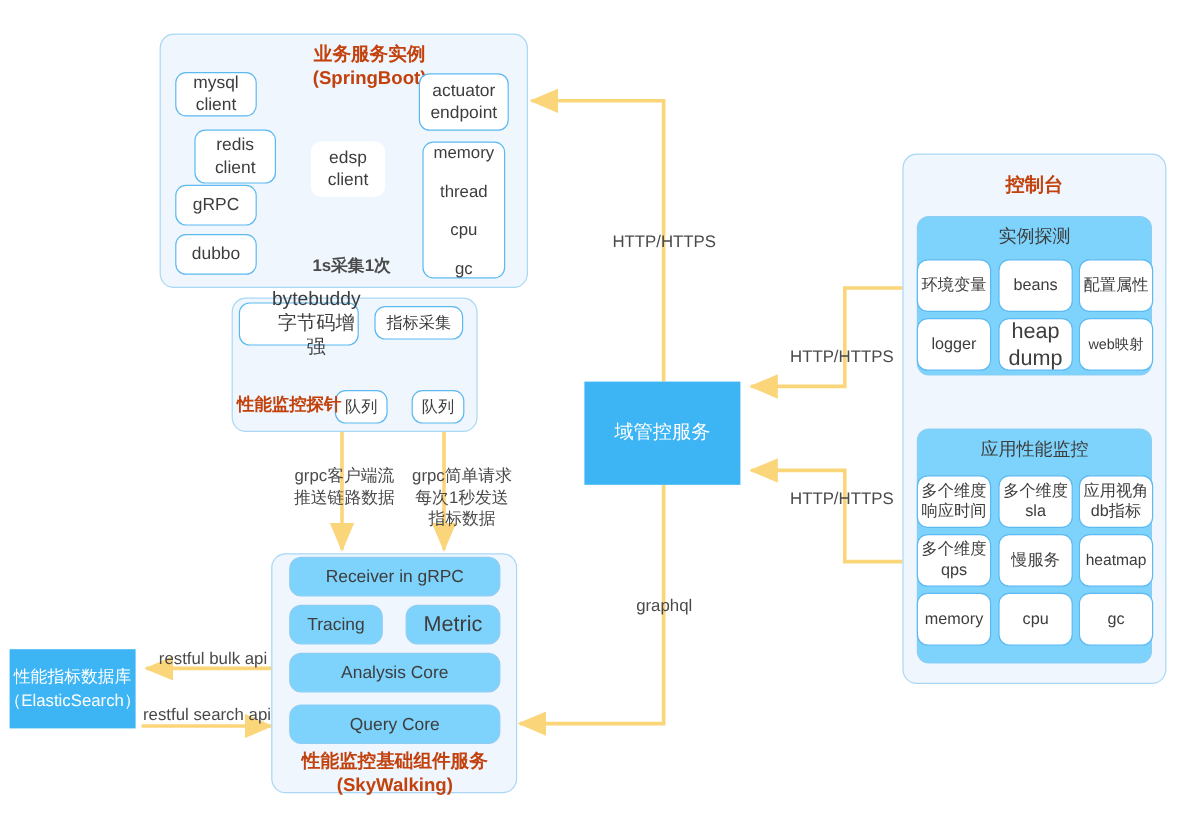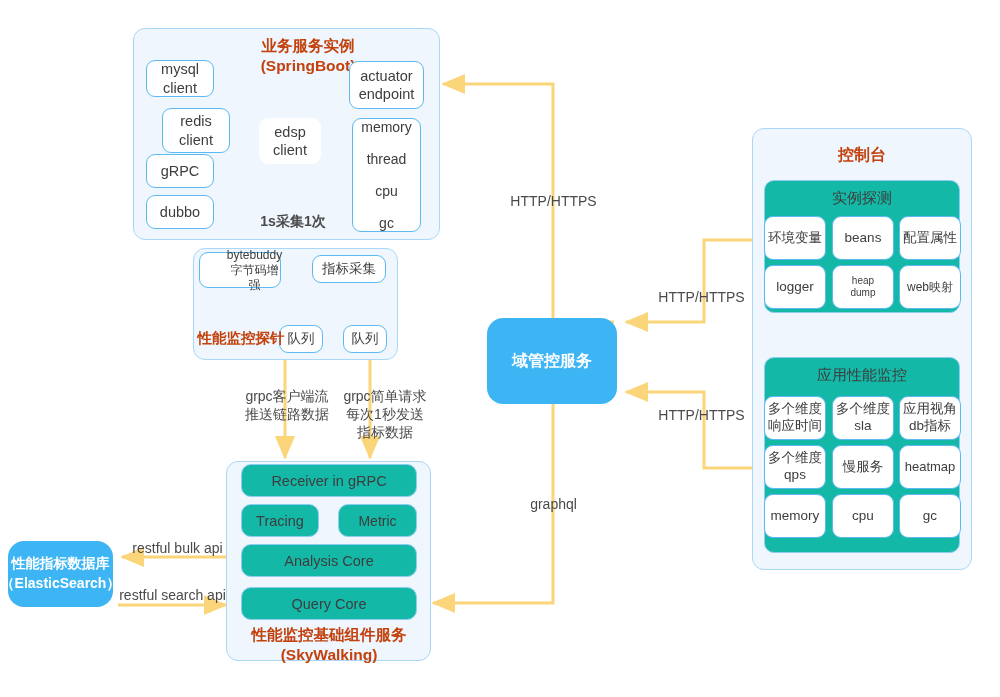--- a/index.html
+++ b/index.html
@@ -14,50 +14,50 @@
   
   .panel{
     position:absolute;
     background:#eff6fd;
     border:1.5px solid #a9d7f5;
     border-radius:12px;
     box-sizing:border-box;
   }
   .subpanel{
     position:absolute;
-    background:#14b8a6;
+    background:#7dd3fc;
     border:1.5px solid #8ecdf3;
     border-radius:10px;
     box-sizing:border-box;
   }
   .node{
     position:absolute;
     background:#ffffff;
     border:1.5px solid #5cb9f2;
     border-radius:9px;
     box-sizing:border-box;
     display:flex;align-items:center;justify-content:center;
     text-align:center;
     font-size:14.5px;
     line-height:1.25;
     color:#3d3d3d;
     white-space:pre-line;
   }
   .solidbox{
     position:absolute;
     background:#3db5f5;
-    border-radius:16px;
+    border-radius:0;
     box-sizing:border-box;
     display:flex;align-items:center;justify-content:center;
     text-align:center;
     color:#ffffff;
     font-size:16px;
     line-height:1.35;
     white-space:pre-line;
-    font-weight:700;
+    font-weight:400;
   }
   .title{
     position:absolute;
     text-align:center;
     font-weight:bold;
     font-size:15.5px;
     color:#c2410c;
     line-height:1.3;
     white-space:pre-line;
   }
@@ -148,37 +148,37 @@
 endpoint</div>
   <div class="node" style="left:352px;top:118px;width:69px;height:114px;font-size:14px;line-height:1.15;">memory
 
 thread
 
 cpu
 
 gc</div>
 
   <div class="panel" style="left:193px;top:248px;width:205px;height:112px;"></div>
-  <div class="node" style="left:199px;top:252px;width:82px;height:36px;font-size:12px;padding-left:29px;">bytebuddy
+  <div class="node" style="left:199px;top:252px;width:100px;height:36px;font-size:16px;padding-left:29px;">bytebuddy
 字节码增强</div>
   <div class="node" style="left:312px;top:255px;width:74px;height:28px;font-size:13.5px;">指标采集</div>
   <div class="node" style="left:279px;top:325px;width:44px;height:28px;font-size:13.5px;">队列</div>
   <div class="node" style="left:343px;top:325px;width:44px;height:28px;font-size:13.5px;">队列</div>
   <div class="title" style="left:196px;top:329px;width:90px;font-size:14.5px;">性能监控探针</div>
 
   <div class="edge-label" style="left:232px;top:387px;width:110px;">grpc客户端流
 推送链路数据</div>
   <div class="edge-label" style="left:333px;top:387px;width:104px;">grpc简单请求
 每次1秒发送
 指标数据</div>
 
   <div class="panel" style="left:226px;top:461px;width:205px;height:200px;"></div>
   <div class="subpanel" style="left:241px;top:464px;width:176px;height:33px;display:flex;align-items:center;justify-content:center;font-size:14.5px;">Receiver in gRPC</div>
   <div class="subpanel" style="left:241px;top:504px;width:78px;height:33px;display:flex;align-items:center;justify-content:center;font-size:14.5px;">Tracing</div>
-  <div class="subpanel" style="left:338px;top:504px;width:79px;height:33px;display:flex;align-items:center;justify-content:center;font-size:14px;">Metric</div>
+  <div class="subpanel" style="left:338px;top:504px;width:79px;height:33px;display:flex;align-items:center;justify-content:center;font-size:18px;">Metric</div>
   <div class="subpanel" style="left:241px;top:587px;width:176px;height:33px;display:flex;align-items:center;justify-content:center;font-size:14.5px;">Query Core</div>
   <div class="subpanel" style="left:241px;top:544px;width:176px;height:33px;display:flex;align-items:center;justify-content:center;font-size:14.5px;">Analysis Core</div>
   <div class="title" style="left:241px;top:625px;width:176px;">性能监控基础组件服务
 (SkyWalking)</div>
 
   <div class="solidbox" style="left:8px;top:541px;width:105px;height:66px;font-size:14px;line-height:1.4;">性能指标数据库
 （ElasticSearch）</div>
   <div class="edge-label" style="left:125px;top:539px;width:105px;text-align:center;">restful bulk api</div>
   <div class="edge-label" style="left:115px;top:586px;width:115px;text-align:center;">restful search api</div>
 
@@ -191,21 +191,21 @@
 
   <div class="panel" style="left:752px;top:128px;width:220px;height:442px;"></div>
   <div class="title" style="left:782px;top:145px;width:160px;font-size:16px;">控制台</div>
 
   <div class="subpanel" style="left:764px;top:180px;width:196px;height:133px;"></div>
   <div class="subtitle" style="left:784px;top:188px;width:156px;">实例探测</div>
   <div class="node" style="left:764px;top:216px;width:62px;height:44px;font-size:13.5px;">环境变量</div>
   <div class="node" style="left:832px;top:216px;width:62px;height:44px;font-size:13.5px;">beans</div>
   <div class="node" style="left:899px;top:216px;width:62px;height:44px;font-size:13.5px;">配置属性</div>
   <div class="node" style="left:764px;top:265px;width:62px;height:44px;font-size:13.5px;">logger</div>
-  <div class="node" style="left:832px;top:265px;width:62px;height:44px;font-size:10px;">heap
+  <div class="node" style="left:832px;top:265px;width:62px;height:44px;font-size:18px;">heap
 dump</div>
   <div class="node" style="left:899px;top:265px;width:62px;height:44px;font-size:12px;">web映射</div>
 
   <div class="subpanel" style="left:764px;top:357px;width:196px;height:196px;"></div>
   <div class="subtitle" style="left:784px;top:365px;width:156px;">应用性能监控</div>
   <div class="node" style="left:764px;top:396px;width:62px;height:44px;font-size:13.5px;">多个维度
 响应时间</div>
   <div class="node" style="left:832px;top:396px;width:62px;height:44px;font-size:13.5px;">多个维度
 sla</div>
   <div class="node" style="left:899px;top:396px;width:62px;height:44px;font-size:13.5px;">应用视角

